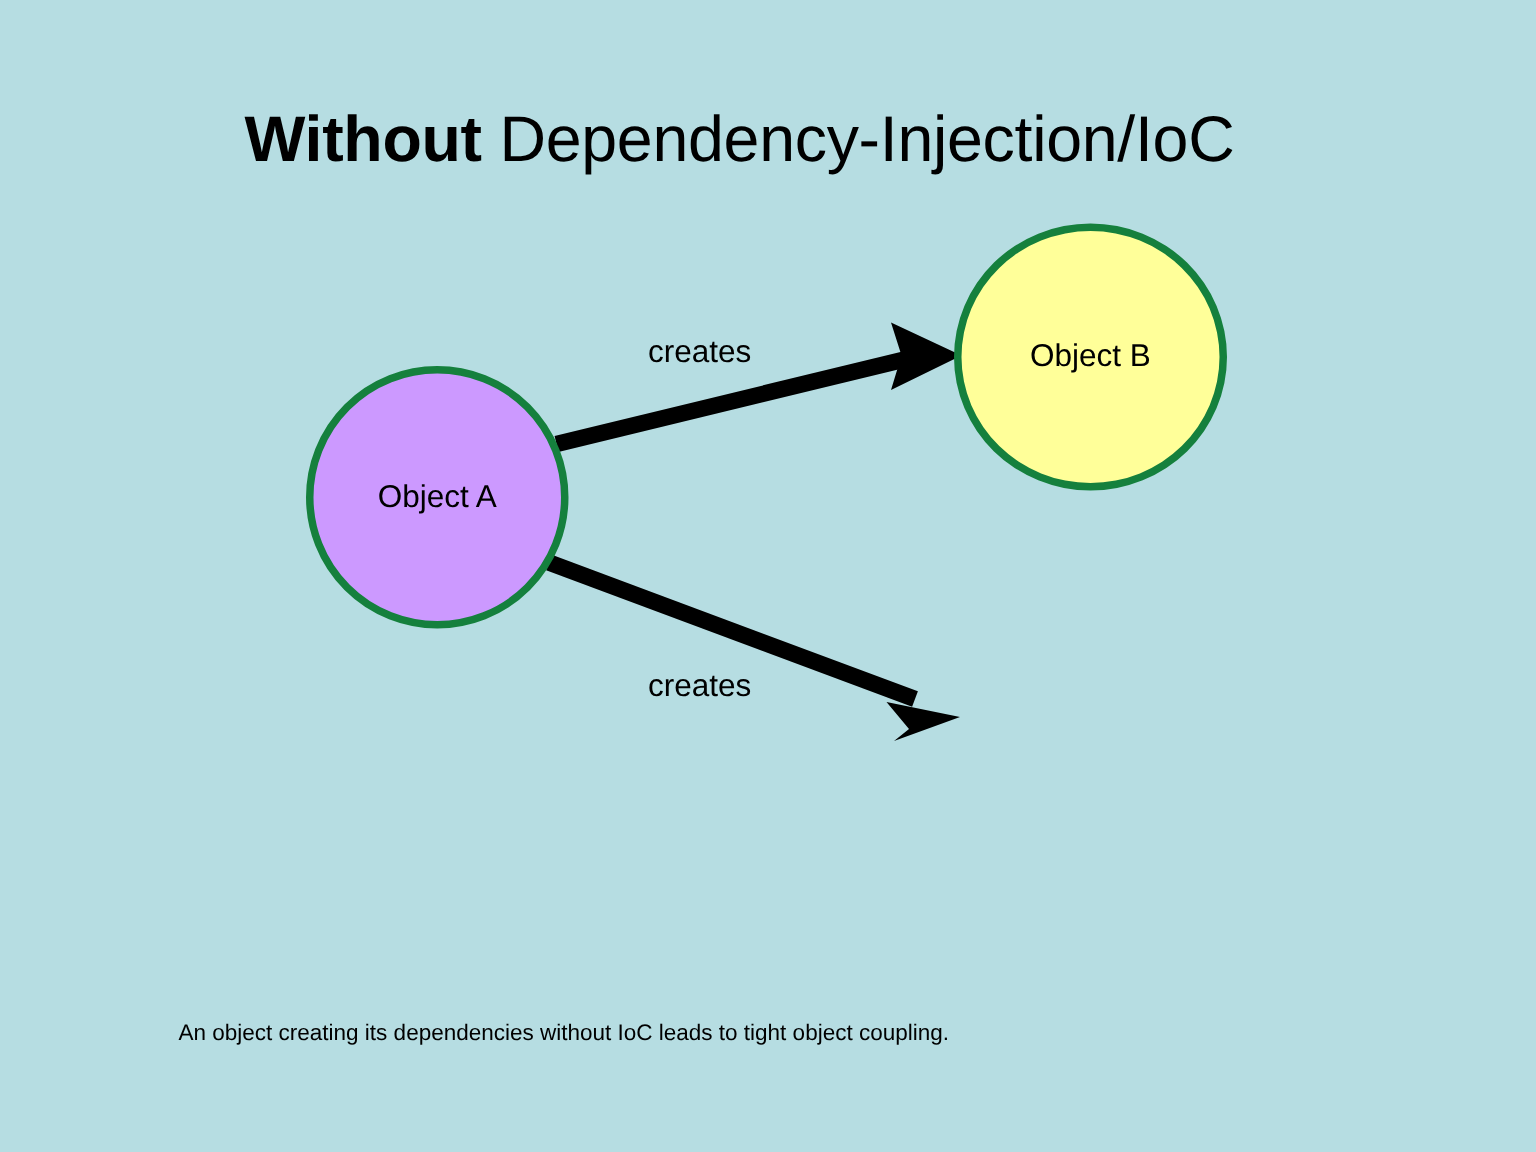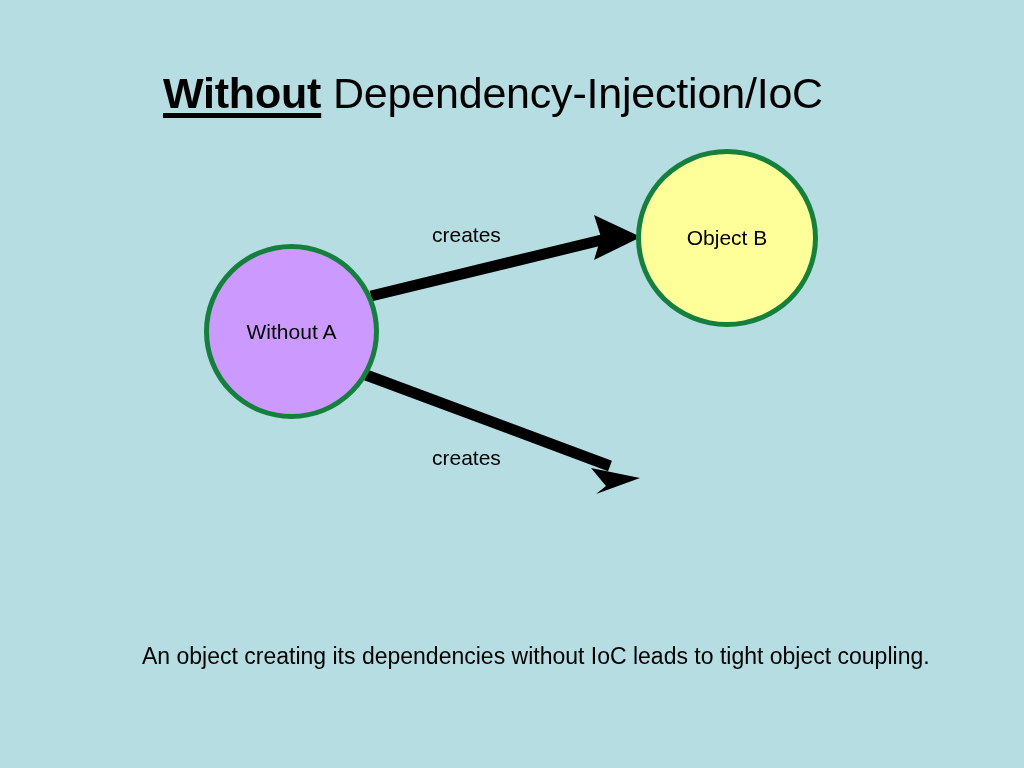--- a/index.html
+++ b/index.html
@@ -23,21 +23,20 @@
     left: 163px;
     top: 67px;
     font-size: 43px;
     line-height: 52px;
     color: #000000;
     white-space: nowrap;
     letter-spacing: -0.2px;
   }
   #title .strong {
     font-weight: bold;
-    text-decoration: underline;
     text-decoration-thickness: 5px;
     text-underline-offset: 5px;
   }
   .node {
     position: absolute;
     border-radius: 50%;
     border: 5px solid #15803d;
     box-sizing: border-box;
     display: flex;
     align-items: center;
@@ -83,26 +82,25 @@
     font-size: 21px;
     color: #000000;
     white-space: nowrap;
     z-index: 4;
   }
   #label-creates-b { left: 432px; top: 223px; }
   #label-creates-c { left: 432px; top: 446px; }
   #caption {
     position: absolute;
     left: 119px;
-    top: 640px;
+    top: 673px;
     width: 800px;
-    font-size: 23px;
+    font-size: 15px;
     line-height: 32px;
     color: #000000;
-    margin-left: 23px;
   }
 </style>
 </head>
 <body>
 
 <div id="slide">
 
   <div id="title"><span class="strong">Without</span><span> Dependency-Injection/IoC</span></div>
 
   <svg id="edges" viewBox="0 0 1024 768" xmlns="http://www.w3.org/2000/svg">
@@ -110,21 +108,21 @@
       <line x1="371" y1="296" x2="614" y2="237" stroke="#000000" stroke-width="11"></line>
       <polygon points="641,237 594,215 601,237 594,260" fill="#000000"></polygon>
     </g>
     <g>
       <line x1="366" y1="375" x2="610" y2="466" stroke="#000000" stroke-width="11"></line>
       <polygon points="640,478 591,468 606,486 596,494" fill="#000000"></polygon>
     </g>
   </svg>
 
   <div class="node" id="node-a">
-    <span class="node-label">Without A</span>
+    <span class="node-label">Object A</span>
   </div>
 
   <div class="node" id="node-b">
     <span class="node-label">Object B</span>
   </div>
 
 
   <div class="edge-label" id="label-creates-b">creates</div>
   <div class="edge-label" id="label-creates-c">creates</div>
 

